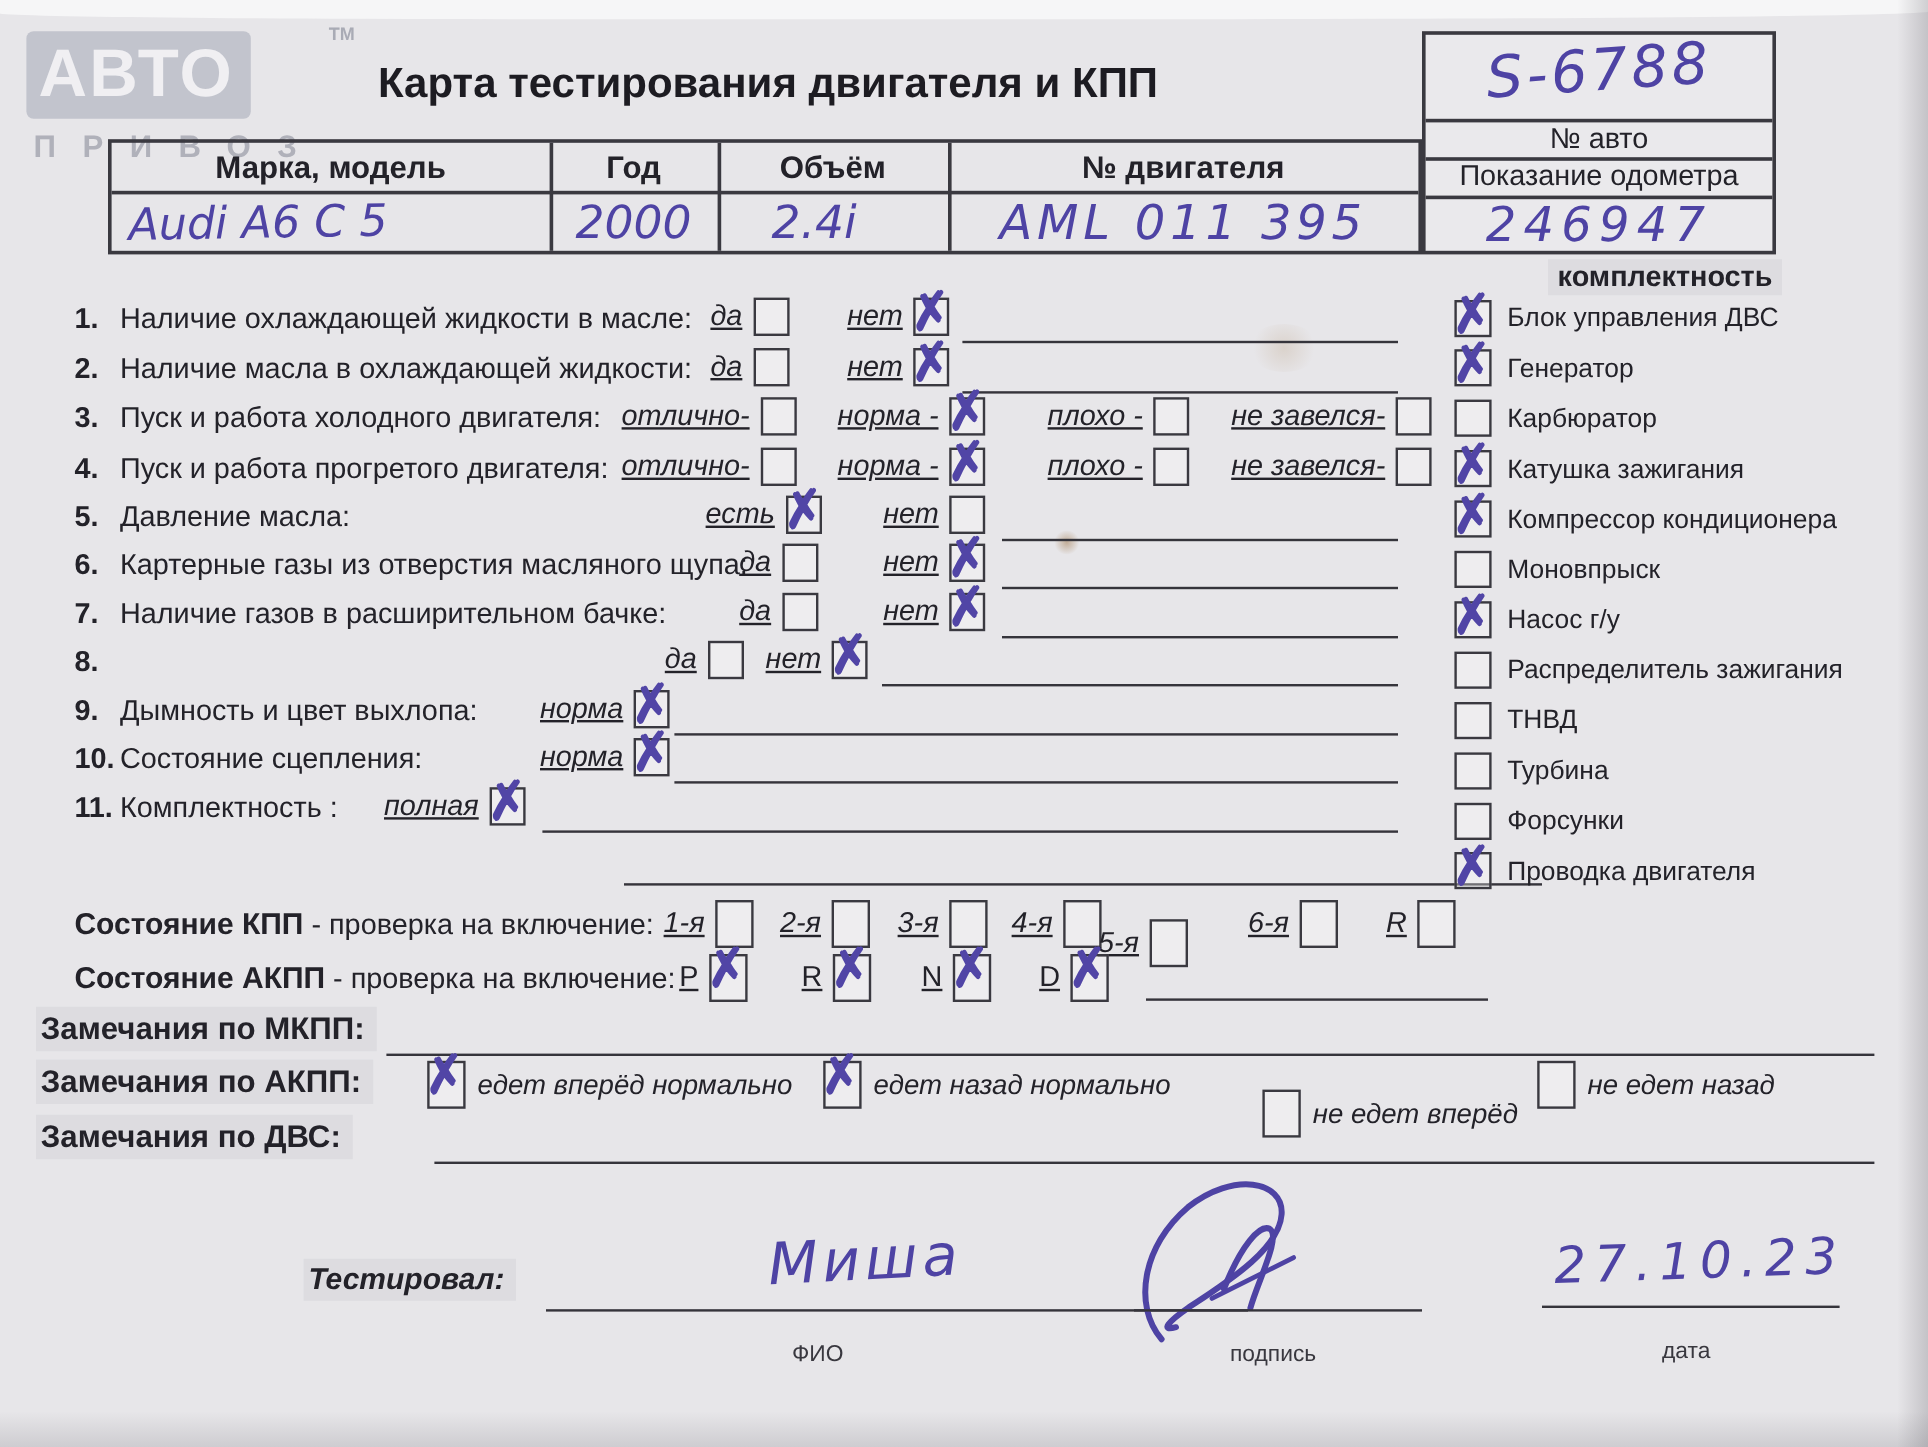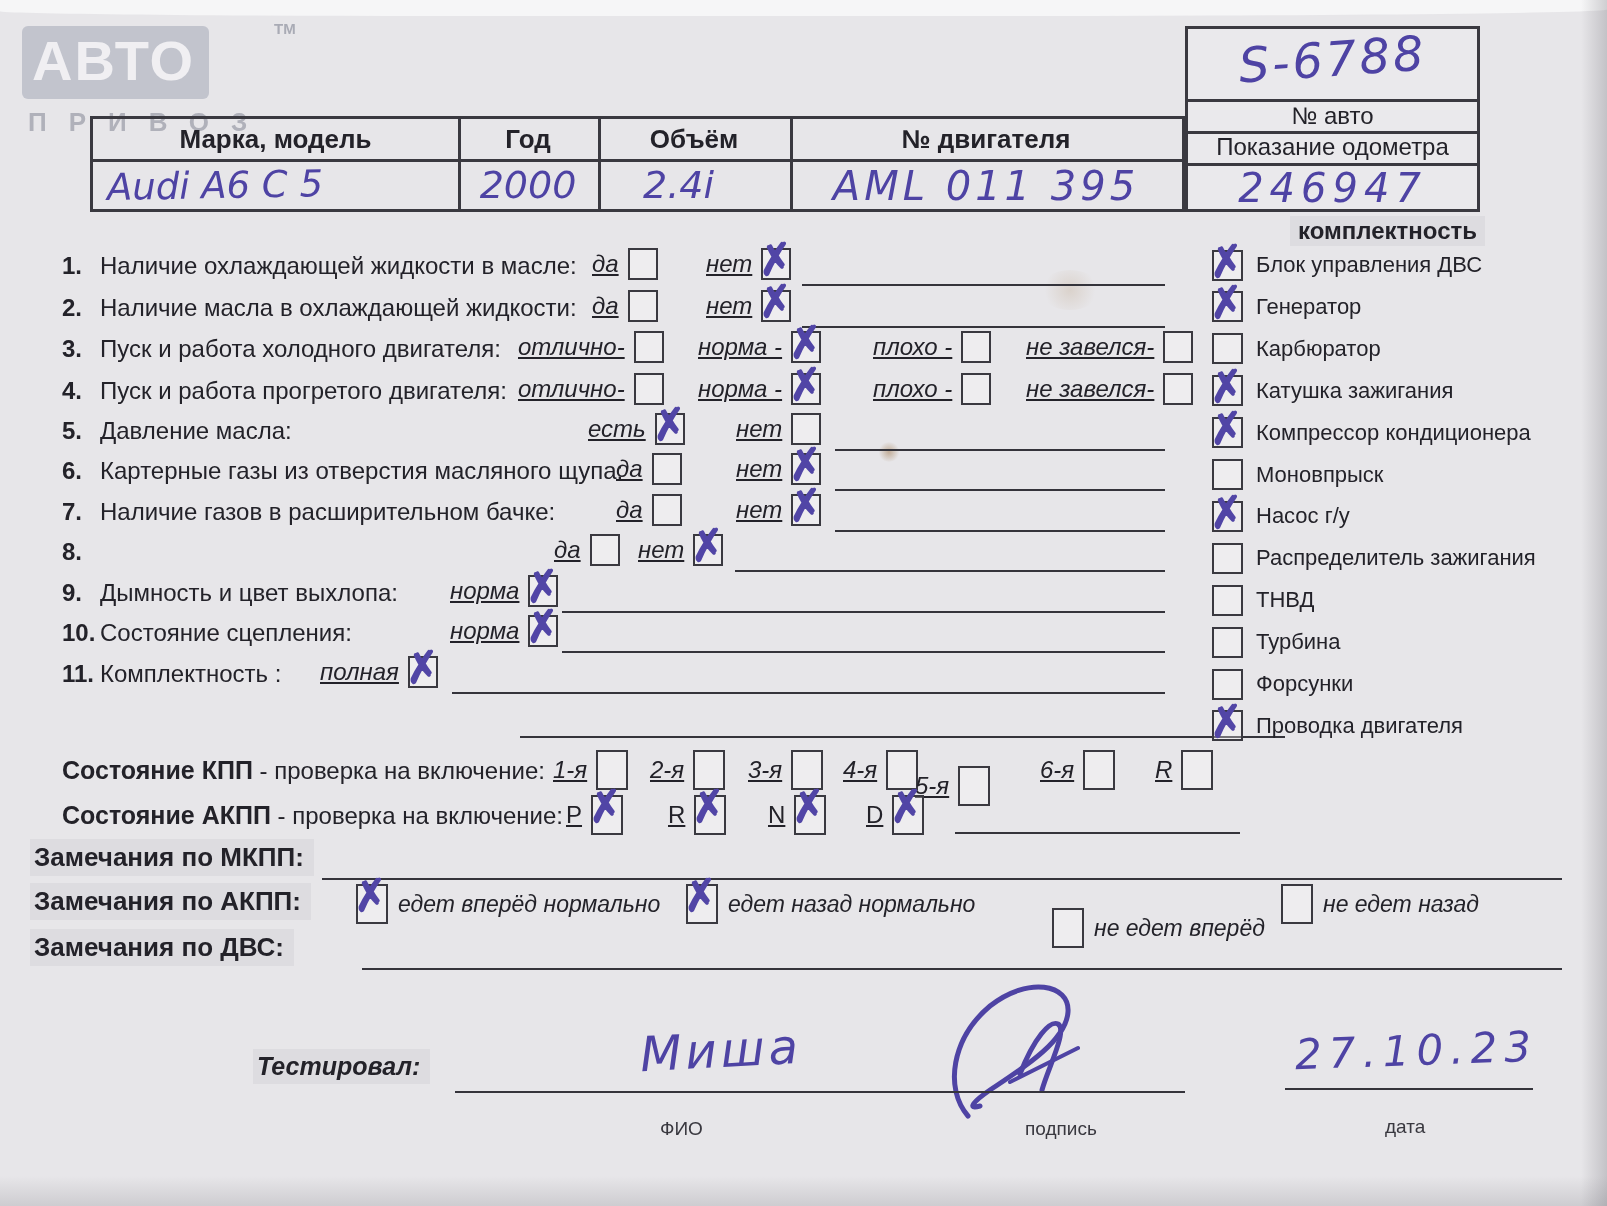--- a/index.html
+++ b/index.html
@@ -90,20 +90,21 @@
   <div class="shade-bottom"></div>
   <div class="stain1"></div>
   <div class="stain2"></div>
 
   <div class="logo">
     <span class="logo-brand">АВТО</span>
     <span class="logo-tm">ТМ</span>
     <div class="logo-sub">ПРИВОЗ</div>
   </div>
 
+  <div class="title">Карта тестирования двигателя  и КПП</div>
 
   <div class="vtable">
     <div class="vt-div" style="left:365px"></div>
     <div class="vt-div" style="left:505px"></div>
     <div class="vt-div" style="left:697px"></div>
     <div class="vt-hdiv"></div>
     <div class="vt-h" style="left:0;width:365px">Марка, модель</div>
     <div class="vt-h" style="left:365px;width:140px">Год</div>
     <div class="vt-h" style="left:505px;width:192px">Объём</div>
     <div class="vt-h" style="left:697px;width:392px">№ двигателя</div>

